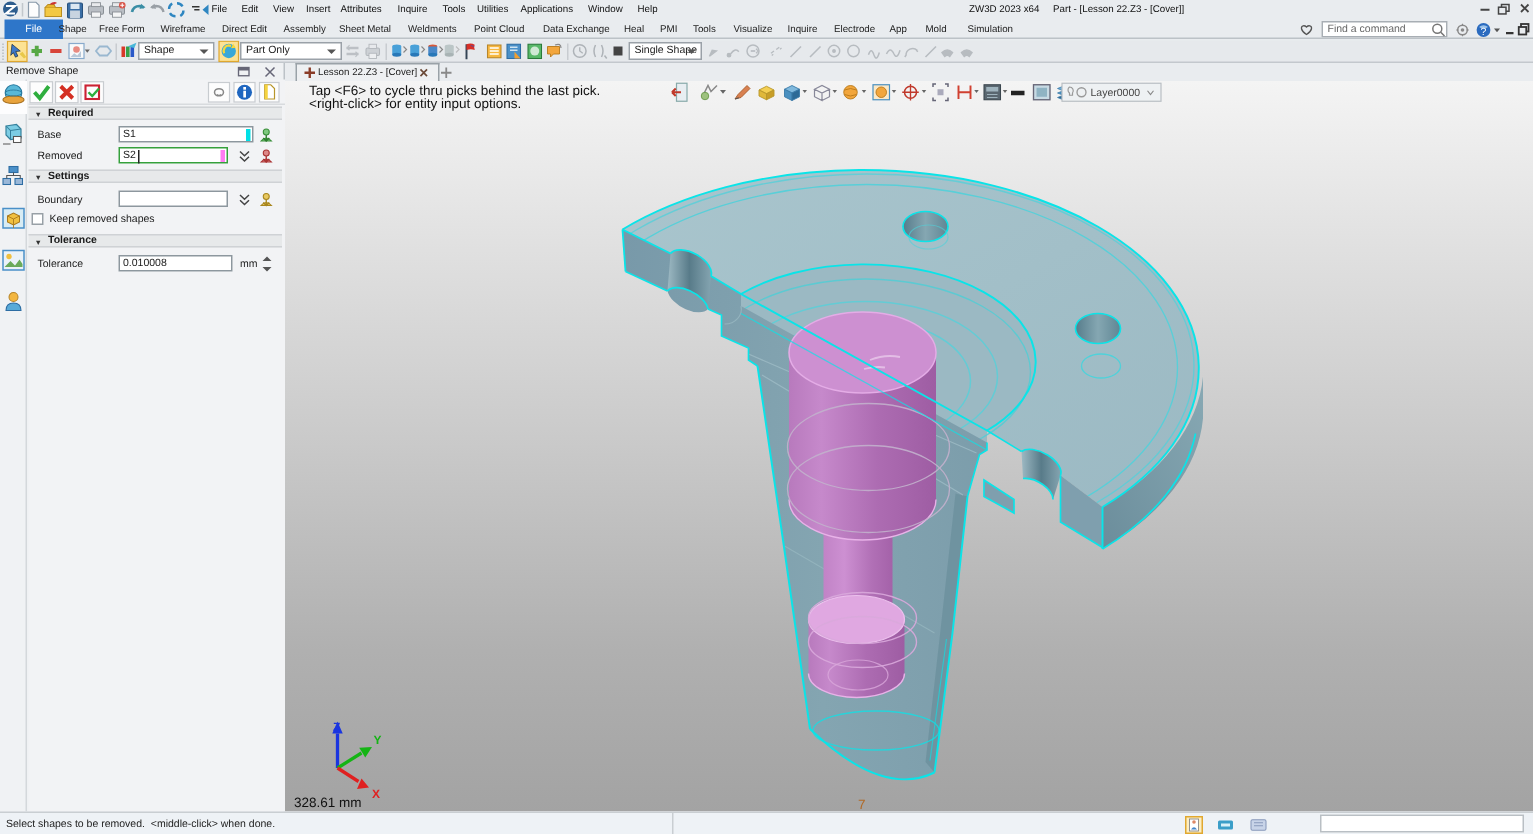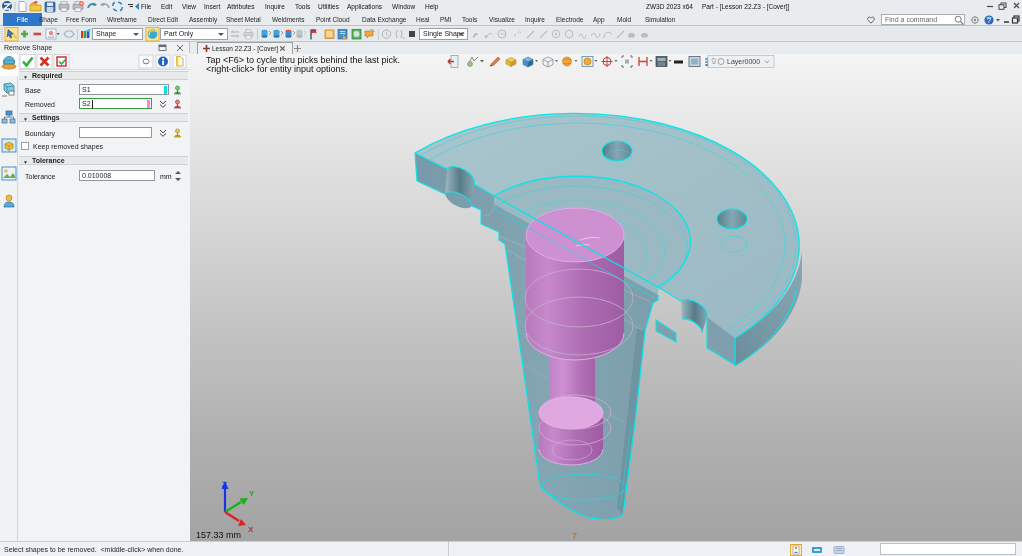--- a/index.html
+++ b/index.html
@@ -622,21 +622,21 @@
       <path d="M10 33 L10 10" stroke="#1a35e0" stroke-width="2.2"></path>
       <path d="M10 2 l3.5 8 h-7 z" fill="#1a35e0"></path>
       <text x="7" y="8" font-size="8" fill="#1a35e0" font-weight="bold">Z</text>
       <path d="M10 33 L26 23" stroke="#14b414" stroke-width="2.2"></path>
       <path d="M33 19 l-8.5 0.5 l4 6.5 z" fill="#14b414"></path>
       <text x="34" y="17" font-size="8" fill="#14b414" font-weight="bold">Y</text>
       <path d="M10 33 L24 42" stroke="#e02020" stroke-width="2.2"></path>
       <path d="M31 46 l-8 1 l3 -7 z" fill="#e02020"></path>
       <text x="33" y="53" font-size="8" fill="#e02020" font-weight="bold">X</text>
     </svg>
-    <div class="msg" style="left:6px;top:476px;">157.33 mm</div>
+    <div class="msg" style="left:6px;top:476px;">328.61 mm</div>
     <div class="msg" style="left:382px;top:477px;color:#b06a28;">7</div>
   </div>
 
   <div style="position:absolute;left:0;top:541px;width:1022px;height:15px;background:#eef2f6;border-top:1px solid #c9ced2;">
     <span style="position:absolute;left:4px;top:4px;font-size:7px;color:#222;">Select shapes to be removed.&nbsp;&nbsp;&lt;middle-click&gt; when done.</span>
     <div style="position:absolute;left:448px;top:0;width:1px;height:15px;background:#c9ced2;"></div>
     <svg class="icon" style="left:790px;top:2px;" width="70" height="12" viewBox="0 0 70 12">
       <rect x="0.5" y="0.5" width="11" height="11" fill="#fdeec2" stroke="#e0a830" stroke-width="1"></rect>
       <rect x="3" y="2" width="6" height="8" fill="#fff" stroke="#888" stroke-width="0.6"></rect>
       <circle cx="6" cy="4" r="1.2" fill="#d86"></circle>

